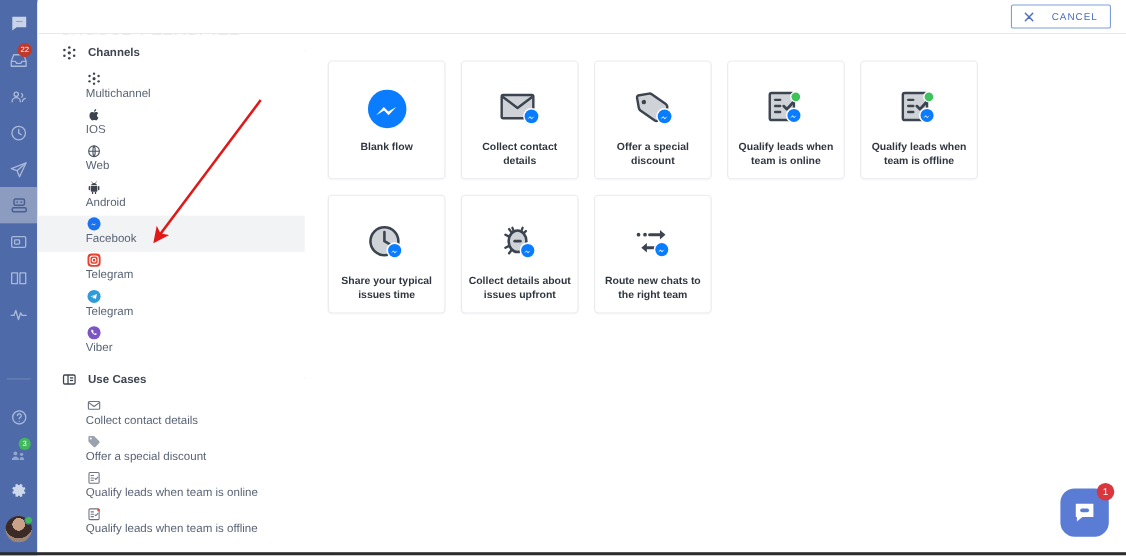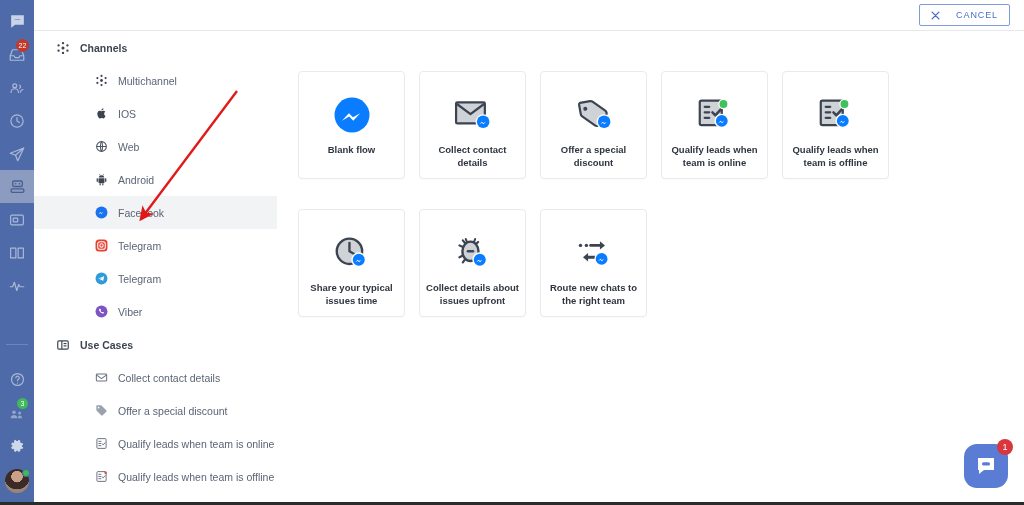--- a/index.html
+++ b/index.html
@@ -70,43 +70,42 @@
   .group-head {
     display: flex; align-items: center; height: 33px;
     padding-left: 22px; padding-right: 16px; cursor: pointer;
   }
   .group-head .gicon { width: 15px; margin-right: 9px; display: flex; }
   .group-head .glabel {
     font-size: 10.5px; color: #3d4450; font-weight: 700; flex: 1;
   }
   .chev { width: 9px; height: 9px; opacity: .55; }
   .nav-item {
-    display: flex; align-items: center; height: 33px;
-    padding-left: 60px; cursor: pointer;
+    display: flex; height: 33px;
+    padding-left: 44px; cursor: pointer; flex-direction: column;
   }
   .nav-item.selected { background: #f2f3f5; }
   .nav-item .nicon {
     width: 15px; height: 15px; margin-right: 9px;
     display: flex; align-items: center; justify-content: center; flex: 0 0 15px;
   }
   .nav-item .nlabel { font-size: 10.5px; color: #5a6475; }
 
   
   .main {
     position: absolute; left: 277px; top: 31px; right: 0; bottom: 0;
     background: #fff; padding: 24px 0 0 21px; overflow: hidden;
   }
   .grid { display: flex; flex-wrap: wrap; gap: 14px; width: 620px; }
   .card {
     width: 107px; height: 108px; background: #fff;
     border: 1px solid #e8eaee; border-radius: 4px;
     display: flex; flex-direction: column; align-items: center;
     justify-content: flex-start; padding-top: 20px; cursor: pointer;
     box-shadow: 0 1px 1px rgba(0,0,0,.02);
-    margin-top: 16px;
   }
   .card-icon {
     height: 46px; display: flex; align-items: center; justify-content: center;
     margin-bottom: 6px;
   }
   .card-label {
     font-size: 9.5px; font-weight: 700; color: #2f3640;
     text-align: center; line-height: 1.33; padding: 0 6px;
   }
 

